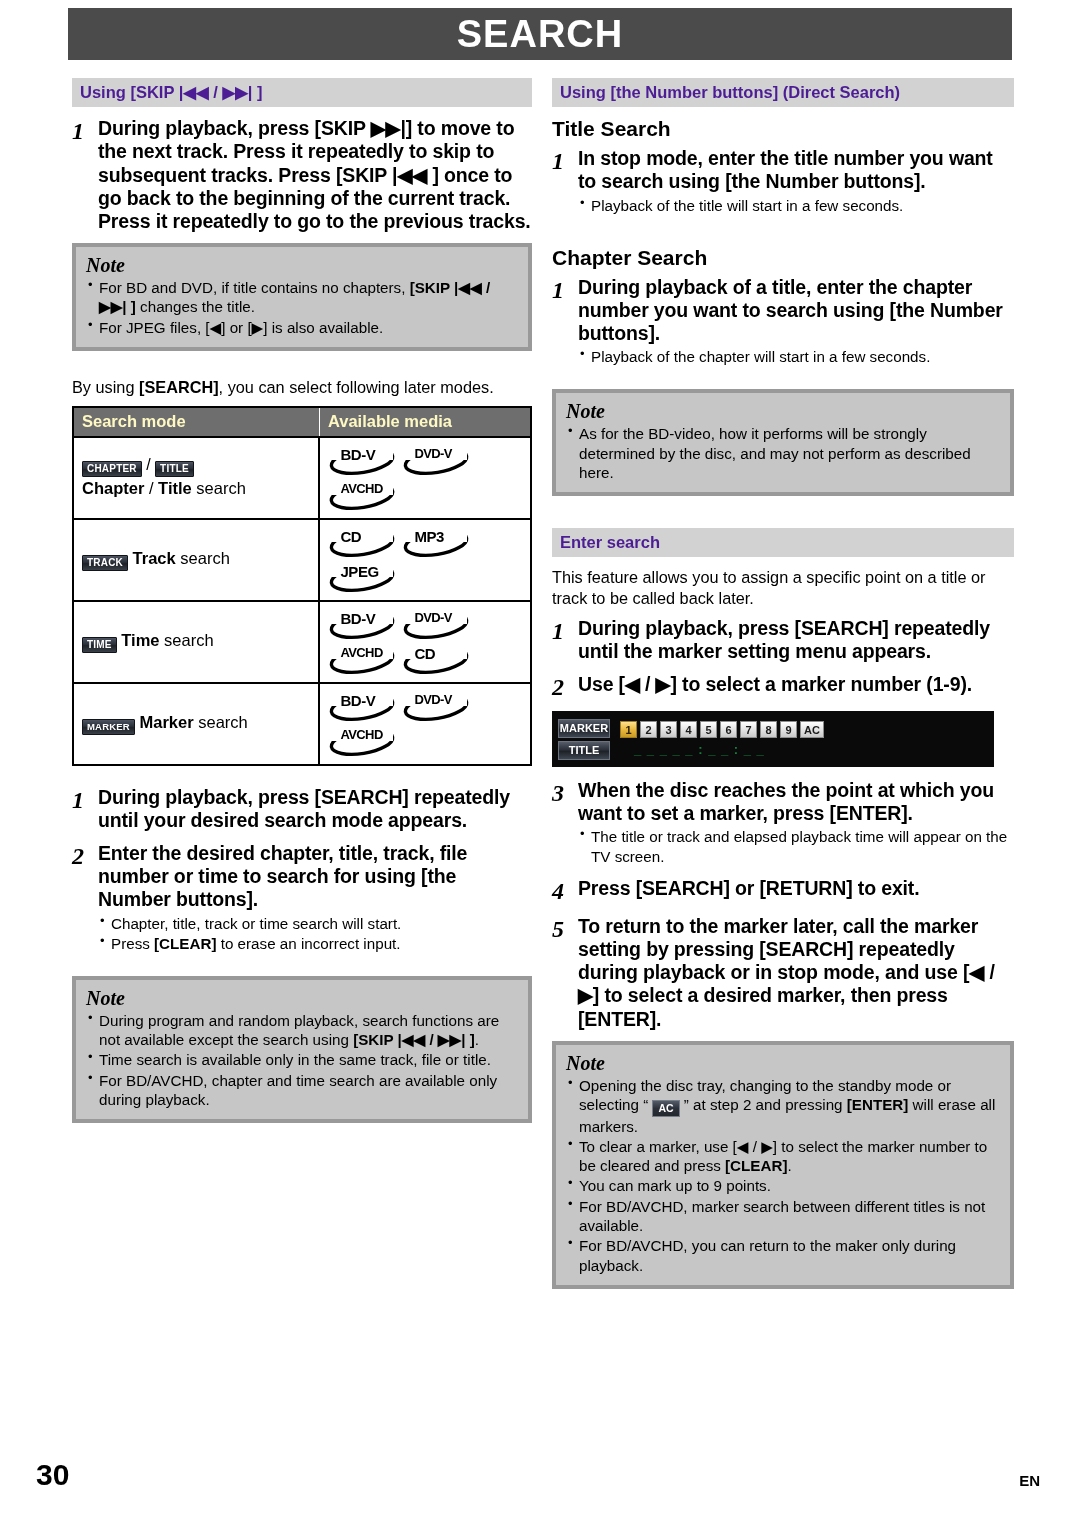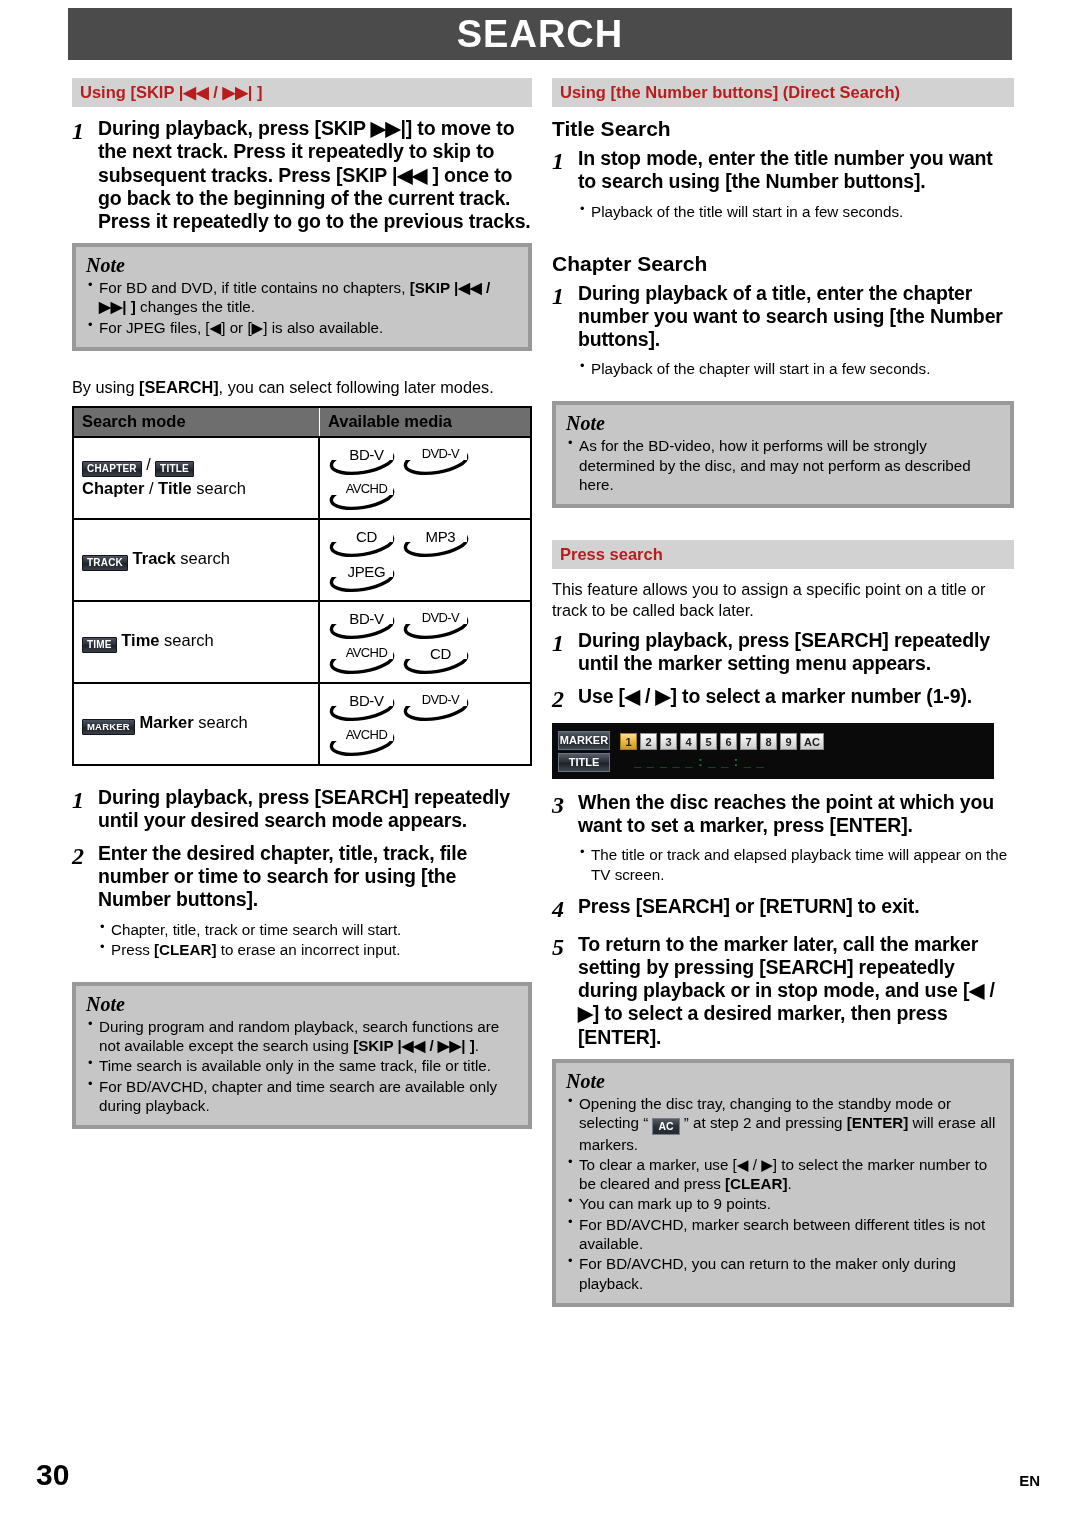--- a/index.html
+++ b/index.html
@@ -26,34 +26,34 @@
     font-family:"Liberation Sans", sans-serif;
   }
 
   
   .col-left{ position:absolute; left:72px; top:78px; width:460px; }
   .col-right{ position:absolute; left:552px; top:78px; width:462px; }
 
   
   .sec-head{
     background:#d2d2d2; padding:5px 8px 6px 8px; margin:0 0 10px 0;
-    font-weight:bold; font-size:16.5px; line-height:1.1; color:#b91c1c;
+    font-weight:bold; font-size:16.5px; line-height:1.1; color:#4c1d95;
   }
 
   
   .step{ display:flex; margin:0 0 10px 0; }
   .step .num{
     width:26px; flex:0 0 26px; font-weight:bold; font-style:italic;
     font-size:24px; line-height:1.17; font-family:"Liberation Serif", serif;
   }
   .step .body{ flex:1; }
   .step .head{
     font-weight:bold; font-size:19.5px; line-height:1.19; letter-spacing:-0.15px;
   }
-  .step .subs{ margin-top:8px; }
+  .step .subs{ margin-top:2px; }
 
   
   .bul{
     position:relative; padding-left:13px; font-size:15.2px; line-height:1.26;
     margin-bottom:1px;
   }
   .bul:before{
     content:"\2022"; position:absolute; left:2px; top:-1px; font-size:13px;
   }
   .bul b{ font-weight:bold; }
@@ -75,21 +75,21 @@
     font-family:"Liberation Serif", serif;
   }
   .note .bul{ font-size:15.2px; line-height:1.27; }
 
   
   table.modes{
     border-collapse:collapse; width:460px; border:2px solid #000;
     margin-top:4px;
   }
   table.modes th{
-    background:#6e6e6e; color:#000000; text-align:left; font-weight:bold;
+    background:#6e6e6e; color:#fef9c3; text-align:left; font-weight:bold;
     font-size:16.5px; padding:4px 8px 5px 8px; border-right:1px solid #fff;
     border-bottom:2px solid #000;
   }
   table.modes th:last-child{ border-right:none; }
   table.modes td{
     border-top:2px solid #000; border-right:2px solid #000;
     padding:6px 8px; vertical-align:middle;
   }
   table.modes td:last-child{ border-right:none; }
   table.modes td.mode{ width:266px; }
@@ -110,22 +110,22 @@
   }
   .tag.sm{ font-size:9.5px; }
 
   
   .media-wrap{ display:flex; flex-wrap:wrap; gap:2px 6px; }
   .disc{
     position:relative; width:68px; height:33px; flex:0 0 68px;
   }
   .disc svg{ position:absolute; left:0; top:0; }
   .disc .dtxt{
-    position:absolute; left:4px; top:2px; width:68px; text-align:center;
-    font-weight:normal; font-size:15px; letter-spacing:-0.4px;
+    position:absolute; left:12px; top:2px; width:68px; text-align:left;
+    font-weight:bold; font-size:15px; letter-spacing:-0.4px;
     font-family:"Liberation Sans", sans-serif;
   }
   .disc .dtxt.small{ font-size:13px; letter-spacing:-0.6px; }
 
   
   .osd{
     background:#0a0a0a; width:442px; height:56px; margin:6px 0 12px 0;
     display:flex; align-items:center; padding:4px 6px;
   }
   .osd-left{ display:flex; flex-direction:column; gap:3px; margin-right:10px; }
@@ -418,21 +418,21 @@
 
     <div class="sp8"></div>
 
     <div class="note">
       <div class="lbl">Note</div>
       <div class="bul">As for the BD-video, how it performs will be strongly determined by the disc, and may not perform as described here.</div>
     </div>
 
     <div class="sp20"></div>
 
-    <div class="sec-head">Press search</div>
+    <div class="sec-head">Enter search</div>
     <div class="para">This feature allows you to assign a specific point on a title or track to be called back later.</div>
 
     <div class="step">
       <div class="num">1</div>
       <div class="body">
         <div class="head">During playback, press [SEARCH] repeatedly until the marker setting menu appears.</div>
       </div>
     </div>
 
     <div class="step">

